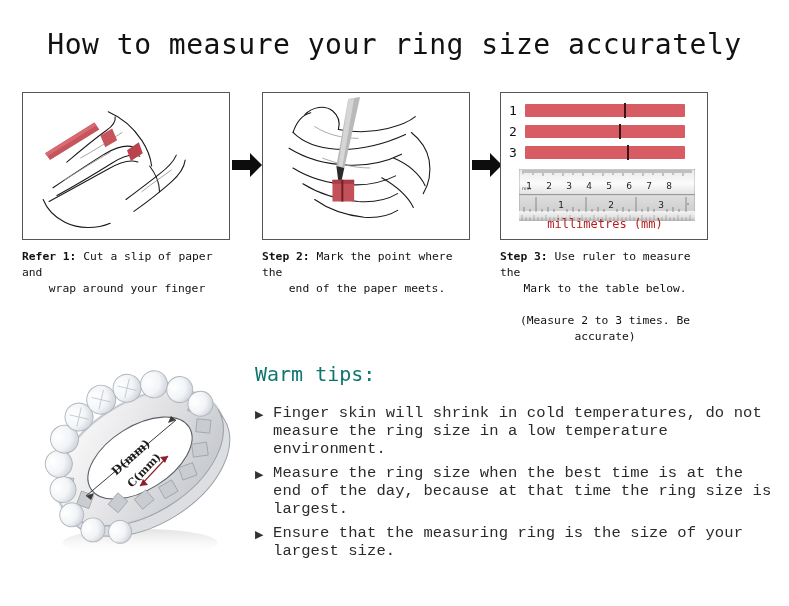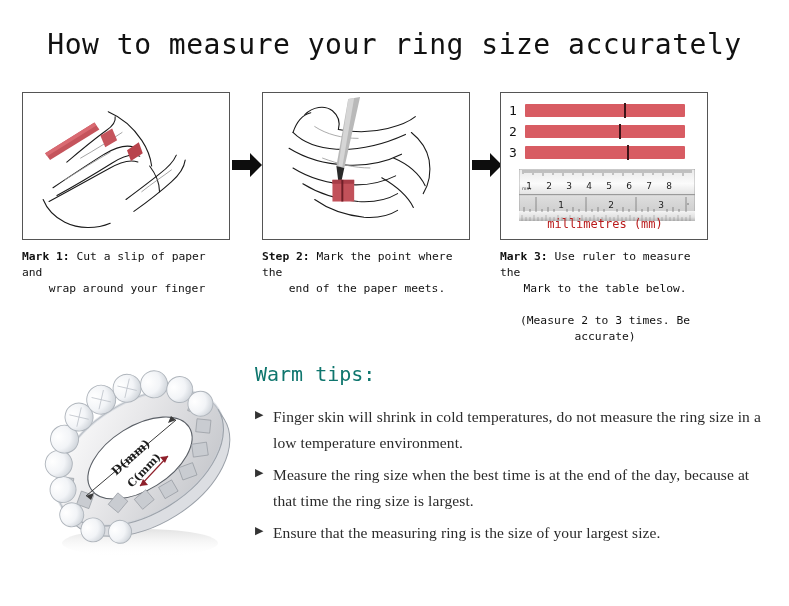--- a/index.html
+++ b/index.html
@@ -171,23 +171,23 @@
   }
   .tip-bullet {
     flex: 0 0 auto;
     width: 18px;
     padding-top: 5px;
     color: #333333;
     font-size: 11px;
     line-height: 1;
   }
   .tip-text {
-    font-family: Liberation Serif, serif;
+    font-family: Liberation Mono, monospace;
     font-size: 15.5px;
-    line-height: 26px;
+    line-height: 18px;
     color: #2b2b2b;
     letter-spacing: 0.1px;
   }
 </style>
 </head>
 <body>
 
 <div class="page-title">How to measure your ring size accurately</div>
 
 <div class="steps-row">
@@ -223,21 +223,21 @@
         </g>
 
         <g>
           <polygon points="78,43 90,36 95,48 83,55" fill="#c5545c"></polygon>
           <polygon points="105,58 117,50 121,61 109,69" fill="#b8434c"></polygon>
         </g>
       </svg>
     </div>
     <div class="step-caption">
       <span class="ln first">
-        <span class="lbl">Mark 1:</span>
+        <span class="lbl">Refer 1:</span>
         <span>Cut a slip of paper and</span>
       </span>
       <span class="ln">wrap around your finger</span>
     </div>
   </div>
 
   <div class="arrow a1">
     <svg viewBox="0 0 34 30" width="34" height="30">
       <path d="M2 10 H20 V3 L32 15 L20 27 V20 H2 Z" fill="#0d0d0d"></path>
     </svg>
@@ -389,21 +389,21 @@
                      M155 52 V48 M159 52 V46 M163 52 V48 M167 52 V48 M171 52 V46"></path>
           </g>
         </svg>
       </div>
 
       <div class="mm-label">millimetres (mm)</div>
     </div>
 
     <div class="step-caption">
       <span class="ln first">
-        <span class="lbl">Mark 3:</span>
+        <span class="lbl">Step 3:</span>
         <span>Use ruler to measure the</span>
       </span>
       <span class="ln">Mark to the table below.</span>
     </div>
     <div class="note">(Measure 2 to 3 times. Be accurate)</div>
   </div>
 
 </div>
 
 <div class="ring-figure">

